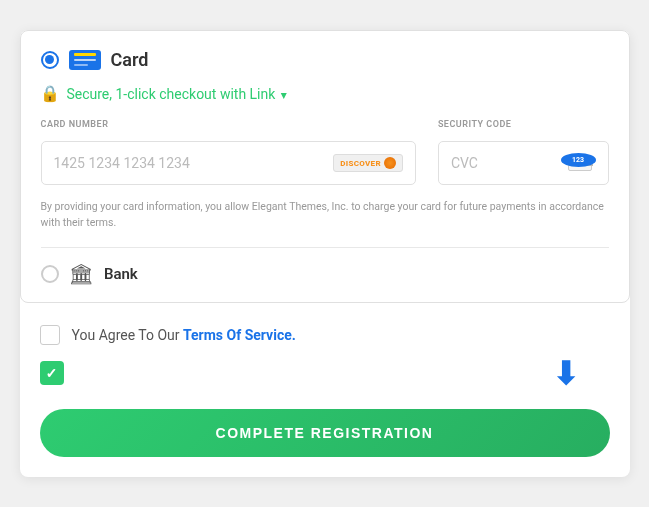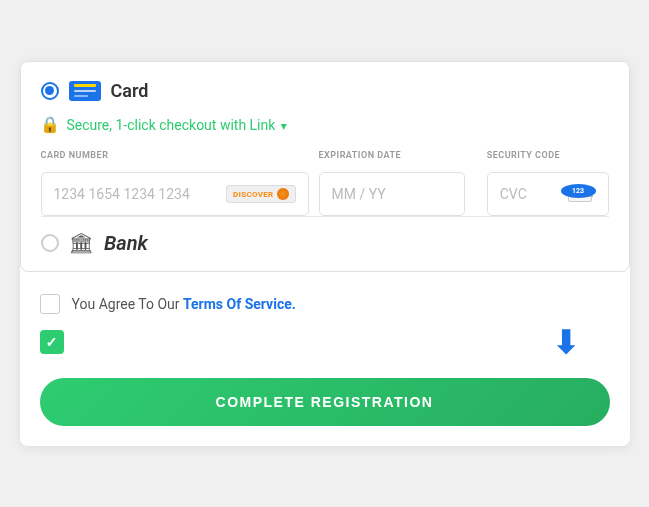--- a/index.html
+++ b/index.html
@@ -193,24 +193,23 @@
       height: 18px;
       border-radius: 50%;
       border: 2px solid #ccc;
       flex-shrink: 0;
     }
     .bank-icon {
       font-size: 20px;
       color: #555;
     }
     .bank-label {
-      font-size: 20px;
+      font-size: 15px;
       font-weight: 600;
       color: #333;
-      font-style: italic;
     }
     .bottom-section {
       padding: 18px 20px 20px 20px;
     }
     .checkbox-row {
       display: flex;
       align-items: center;
       gap: 12px;
       margin-bottom: 12px;
     }
@@ -291,53 +290,48 @@
       <span class="secure-link-text">
         <a>Secure, 1-click checkout with Link</a>
         <span class="chevron">▾</span>
       </span>
     </div>
 
     <div class="form-fields">
       <div class="field-group card-num">
         <span class="field-label">CARD NUMBER</span>
         <div class="field-input">
-          <span>1234 1654 1234 1234</span>
+          <span>1425 1234 1234 1234</span>
           <div class="discover-logo">
             <div style="position:relative;display:inline-flex;align-items:center;">
               <div style="background:#f0f0f0;border:1px solid #ddd;border-radius:3px;padding:2px 6px;display:flex;align-items:center;gap:3px;">
                 <span style="font-size:8px;font-weight:800;color:#f7921e;letter-spacing:0.3px;">DISCOVER</span>
                 <div style="width:12px;height:12px;background:radial-gradient(circle,#f7921e,#e66a00);border-radius:50%;"></div>
               </div>
             </div>
           </div>
         </div>
       </div>
 
-      <div class="field-group exp">
-        <span class="field-label">EXPIRATION DATE</span>
-        <div class="field-input">
-          <span>MM / YY</span>
-        </div>
-      </div>
 
       <div class="field-group cvv">
         <span class="field-label">SECURITY CODE</span>
         <div class="field-input">
           <span>CVC</span>
           <div class="cvc-icon">
             <div class="cvc-card-shape">
               <div class="cvc-strip"></div>
             </div>
             <div class="cvc-num-badge">123</div>
           </div>
         </div>
       </div>
     </div>
 
+    <p class="disclaimer">By providing your card information, you allow Elegant Themes, Inc. to charge your card for future payments in accordance with their terms.</p>
 
     <div class="bank-section">
       <div class="radio-empty"></div>
       <span class="bank-icon">🏛</span>
       <span class="bank-label">Bank</span>
     </div>
   </div>
 
   <div class="bottom-section">
     

